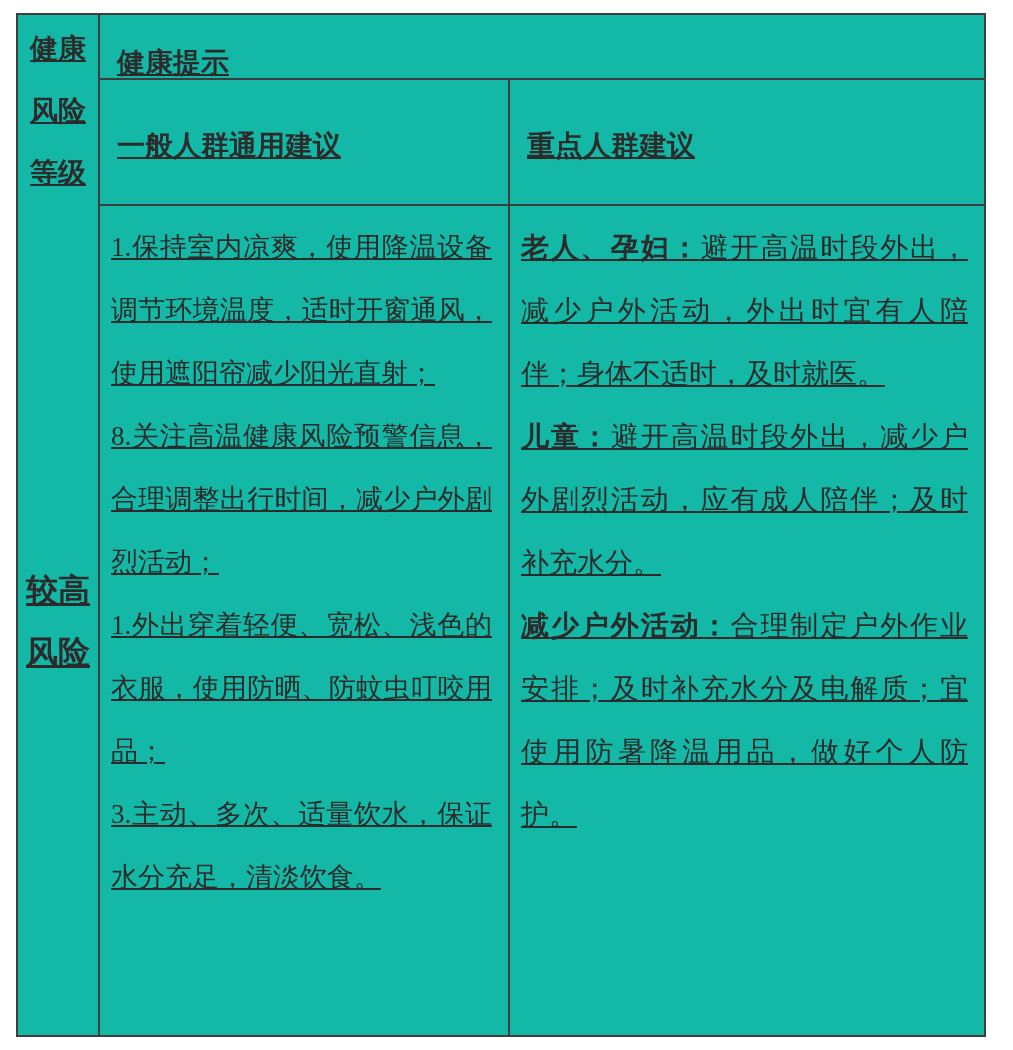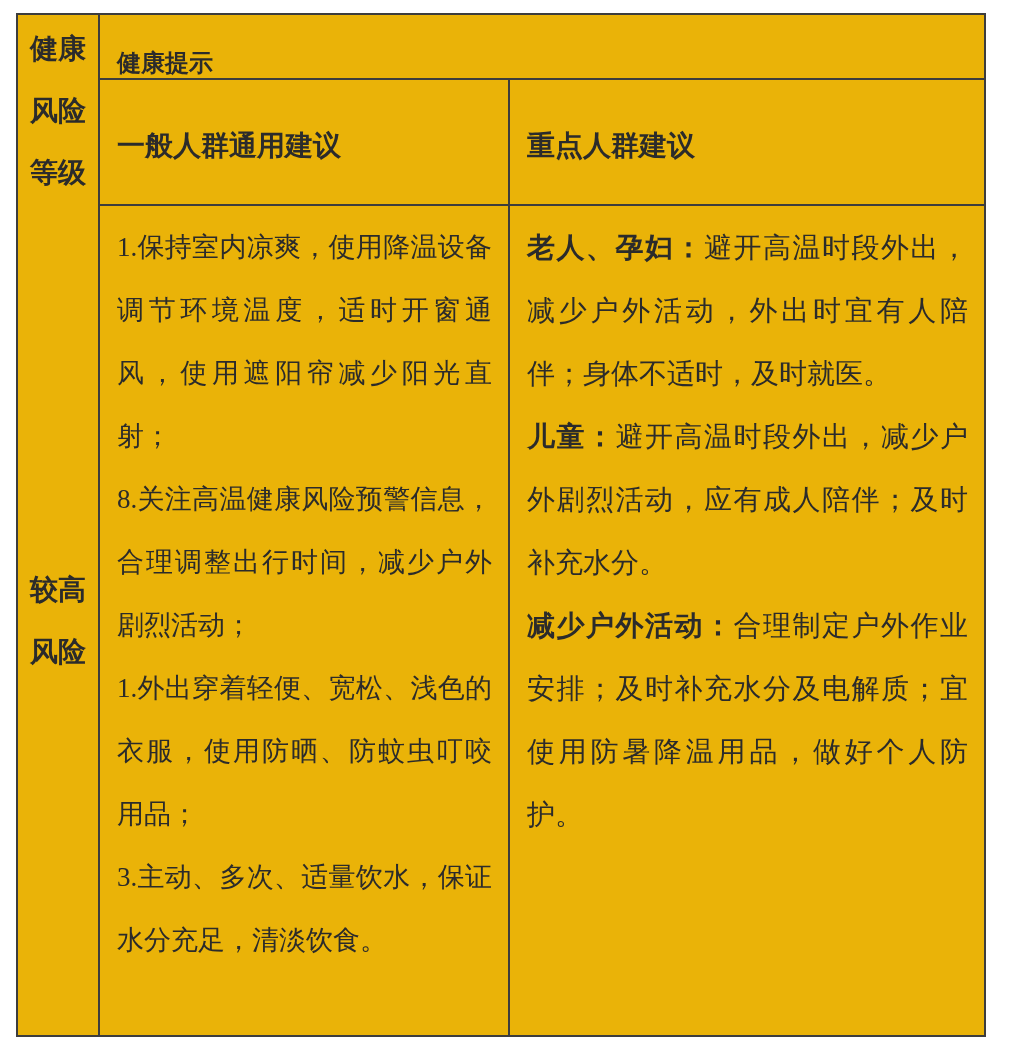--- a/index.html
+++ b/index.html
@@ -18,22 +18,23 @@
   .risk-table {
     position: absolute;
     left: 16px;
     top: 13px;
     width: 966px;
     height: 1020px;
     border: 2px solid #3d3d3d;
     display: grid;
     grid-template-columns: 82px 410px 1fr;
     grid-template-rows: 65px 126px 1fr;
-    background: #eab308;
+    background: #14b8a6;
     box-sizing: content-box;
+    text-decoration: underline;
   }
   .cell {
     box-sizing: border-box;
     overflow: hidden;
   }
   
   .corner {
     grid-column: 1;
     grid-row: 1 / 3;
     border-right: 2px solid #3d3d3d;
@@ -51,21 +52,21 @@
   
   .banner {
     grid-column: 2 / 4;
     grid-row: 1;
     border-bottom: 2px solid #3d3d3d;
     display: flex;
     align-items: center;
     padding: 0 0 0 17px;
     font-family: "Liberation Sans", sans-serif;
     font-weight: 700;
-    font-size: 24px;
+    font-size: 28px;
     margin-top: 32px;
   }
   .colhead {
     grid-row: 2;
     display: flex;
     align-items: center;
     padding: 8px 0 0 17px;
     border-bottom: 2px solid #3d3d3d;
     font-family: "Liberation Sans", sans-serif;
     font-weight: 700;
@@ -78,27 +79,27 @@
     grid-column: 1;
     grid-row: 3;
     border-right: 2px solid #3d3d3d;
     display: flex;
     align-items: center;
     justify-content: center;
     text-align: center;
     padding: 0 4px;
     font-family: "Liberation Sans", sans-serif;
     font-weight: 700;
-    font-size: 28px;
+    font-size: 32px;
     line-height: 62px;
     word-break: break-all;
   }
   .body-cell {
     grid-row: 3;
-    padding: 10px 16px 10px 17px;
+    padding: 10px 16px 10px 11px;
     font-size: 27px;
     line-height: 63px;
     text-align: justify;
   }
   .body-cell.general { grid-column: 2; border-right: 2px solid #3d3d3d; }
   .body-cell.key     { grid-column: 3; font-size: 28px; }
   .body-cell p {
     margin: 0;
     text-justify: inter-ideograph;
   }

